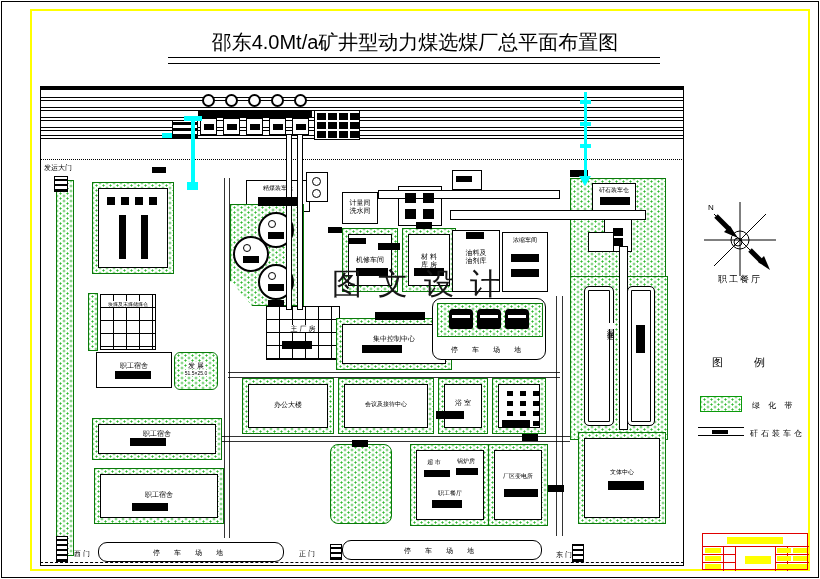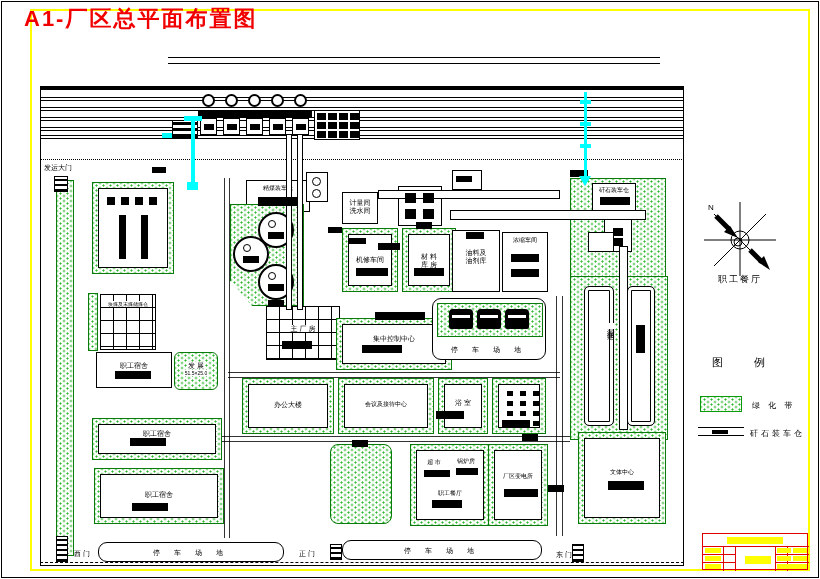--- a/index.html
+++ b/index.html
@@ -54,21 +54,21 @@
   .tb-cell{position:absolute;background:#ffff00;}
   .tb{position:absolute;border:1px solid #e00000;background:#fff;}
 </style>
 </head>
 <body>
 
 <div id="canvas">
   <div class="frame-outer"></div>
   <div class="yellow-border"></div>
 
-  <div class="sheet-tag">A1-厂区总平面布置图</div>
+  <div class="main-title">邵东4.0Mt/a矿井型动力煤选煤厂总平面布置图</div>
   <div class="underline" style="left:168px;top:57px;width:492px;"></div>
   <div class="underline" style="left:168px;top:63px;width:492px;"></div>
 
   <div class="draw-frame"></div>
   <div id="plan">
       <div class="rail" style="left: 40px; top: 88px; width: 644px; height: 2px;"></div>
       <div class="rail" style="left: 40px; top: 97px; width: 644px; height: 1px;"></div>
       <div class="rail" style="left: 40px; top: 100px; width: 644px; height: 1px;"></div>
       <div class="rail" style="left: 40px; top: 107px; width: 644px; height: 1px;"></div>
       <div class="rail" style="left: 40px; top: 110px; width: 644px; height: 1px;"></div>
@@ -334,20 +334,21 @@
       <div class="cyan" style="left: 191px; top: 121px; width: 4px; height: 62px;"></div>
       <div class="cyan" style="left: 187px; top: 182px; width: 11px; height: 8px;"></div>
       <div class="cyan" style="left: 162px; top: 133px; width: 10px; height: 5px;"></div>
       <div class="cyan" style="left: 584px; top: 92px; width: 3px; height: 86px;"></div>
       <div class="cyan" style="left: 580px; top: 100px; width: 11px; height: 4px;"></div>
       <div class="cyan" style="left: 580px; top: 122px; width: 11px; height: 4px;"></div>
       <div class="cyan" style="left: 580px; top: 144px; width: 11px; height: 4px;"></div>
       <div class="cyan-arrow" style="left: 579px; top: 176px;"></div>
     </div>
 
+  <div class="watermark">图文设计</div>
 
   <svg class="abs" style="left:698px;top:196px;" width="84" height="84">
     <line x1="42" y1="6" x2="42" y2="80" stroke="#000" stroke-width="1"></line>
     <line x1="6" y1="44" x2="78" y2="44" stroke="#000" stroke-width="1"></line>
     <line x1="16" y1="18" x2="68" y2="70" stroke="#000" stroke-width="1"></line>
     <line x1="68" y1="18" x2="16" y2="70" stroke="#000" stroke-width="1"></line>
     <circle cx="42" cy="44" r="9" fill="none" stroke="#000" stroke-width="1"></circle>
     <circle cx="40" cy="46" r="4" fill="none" stroke="#000" stroke-width="1"></circle>
     <line x1="18" y1="20" x2="32" y2="34" stroke="#000" stroke-width="5"></line>
     <polygon points="40,42 26,36 32,30" fill="#000"></polygon>

